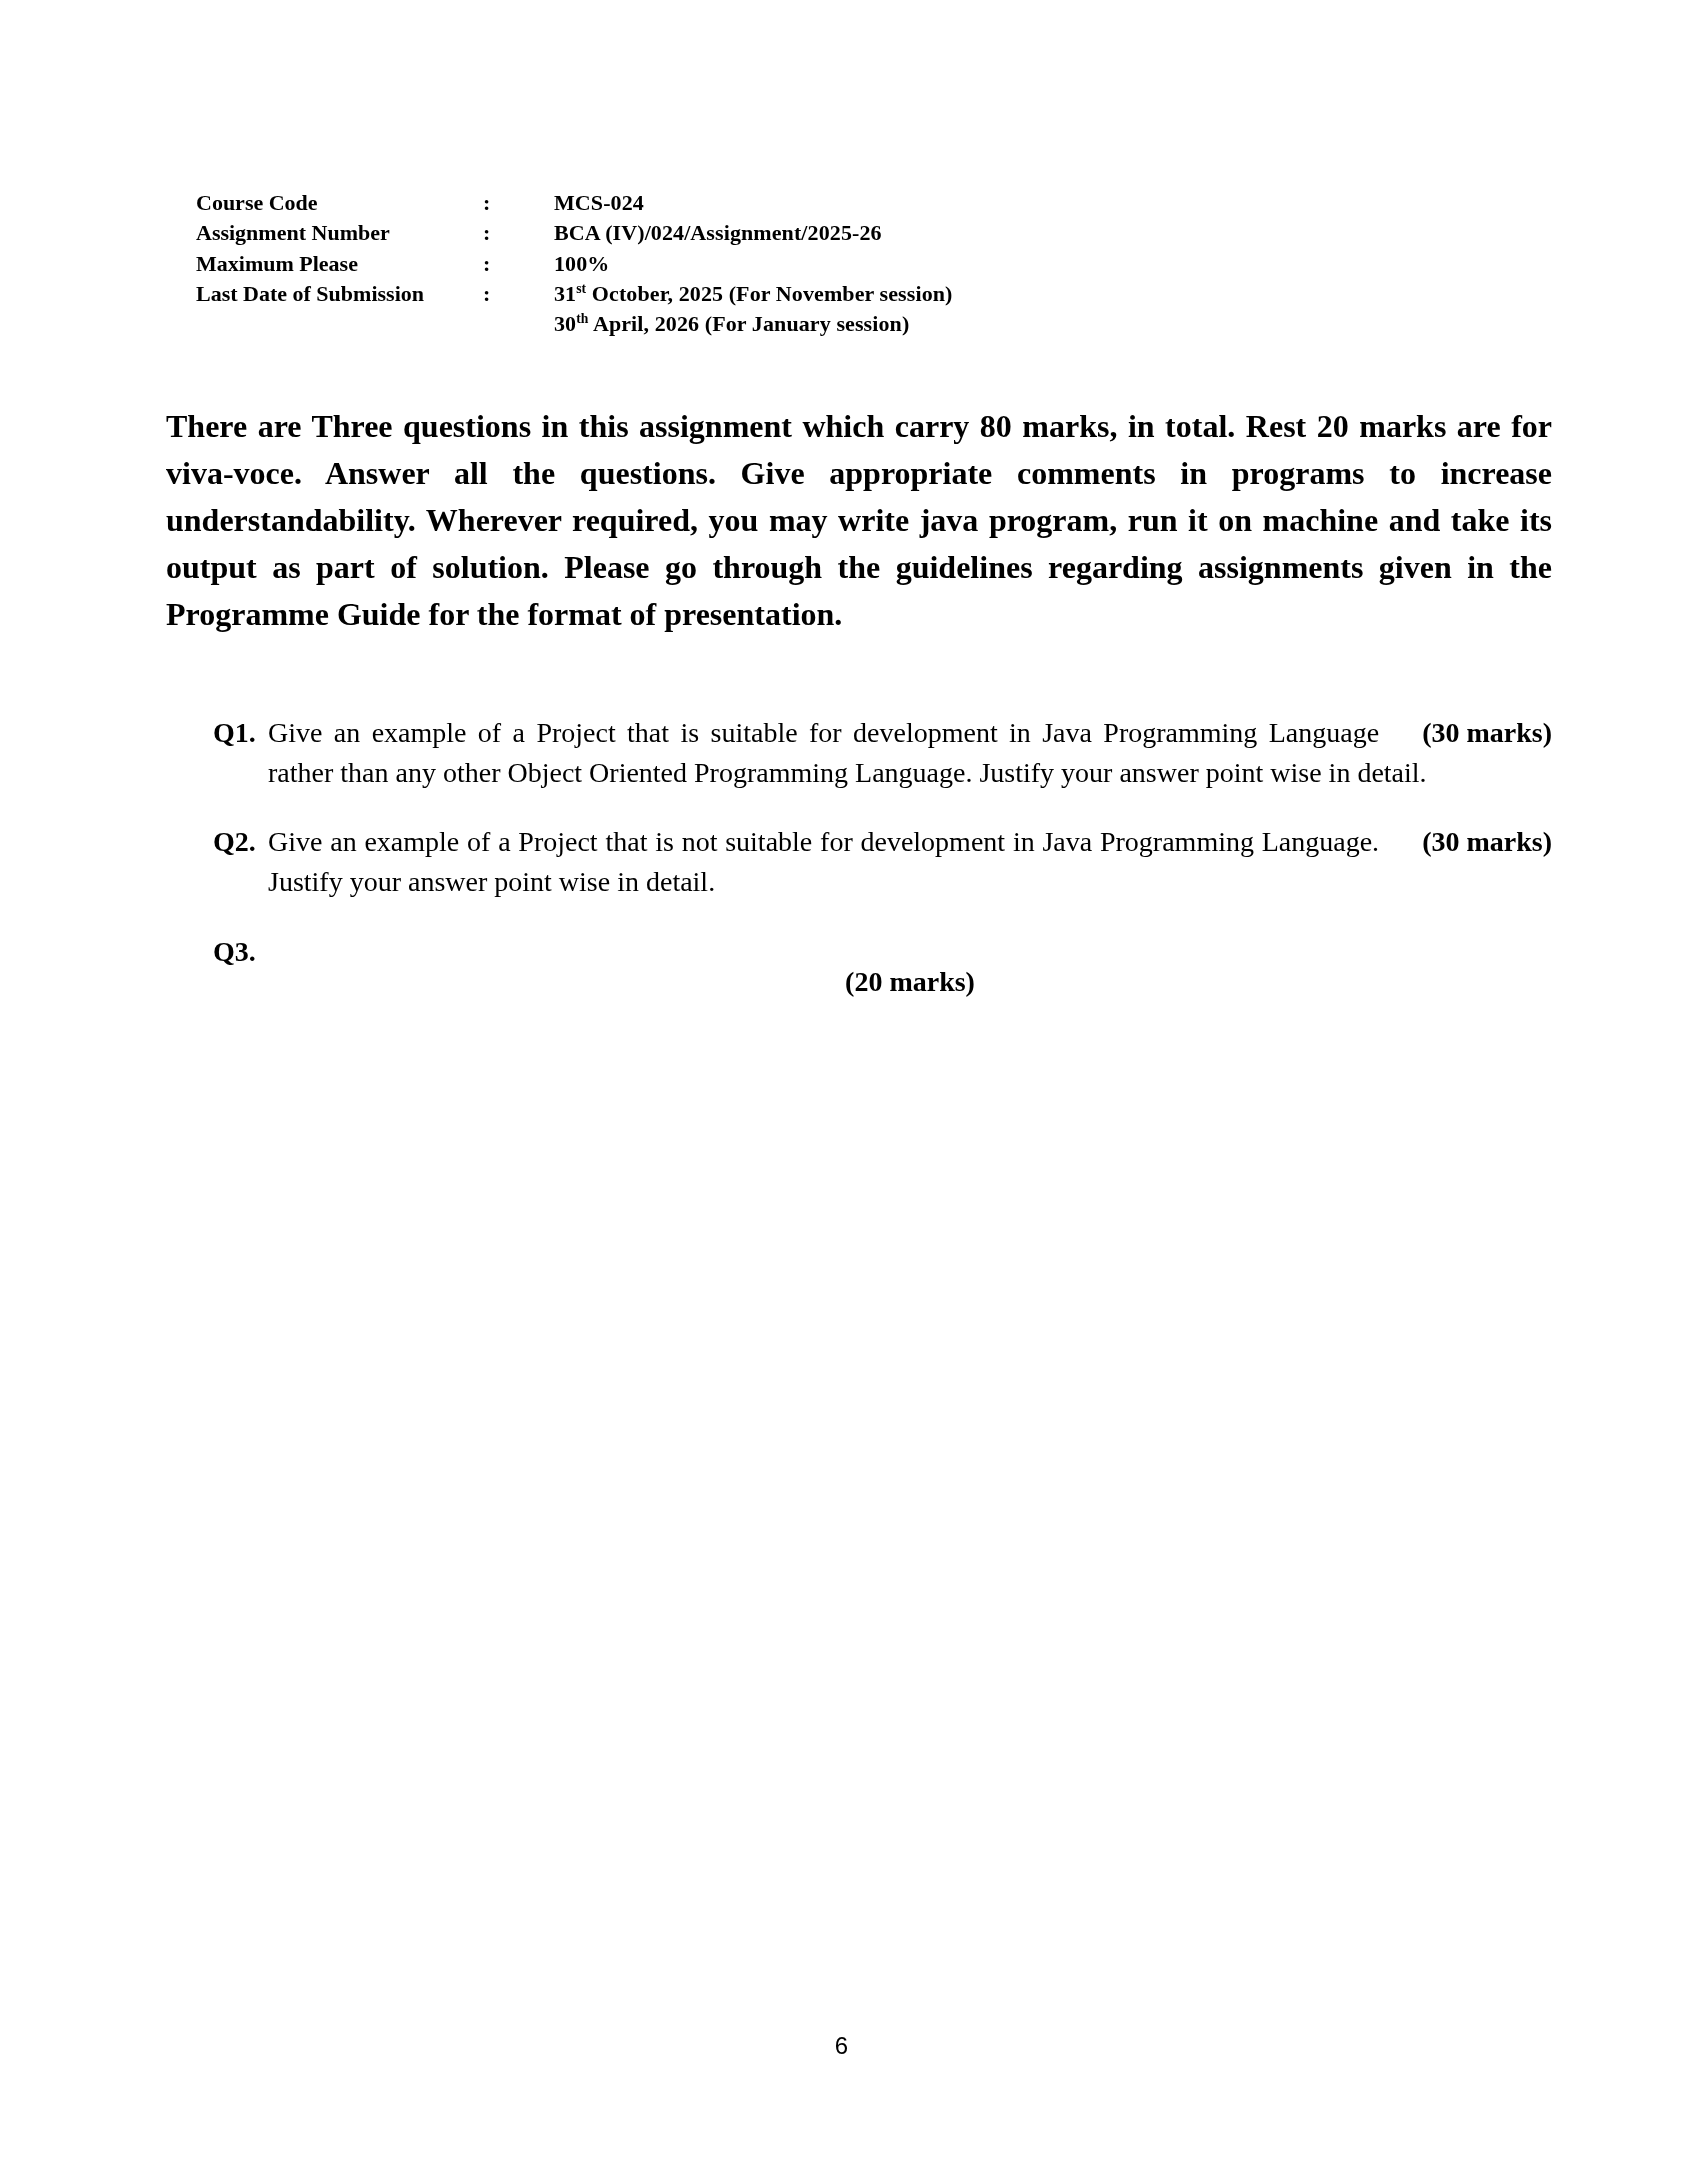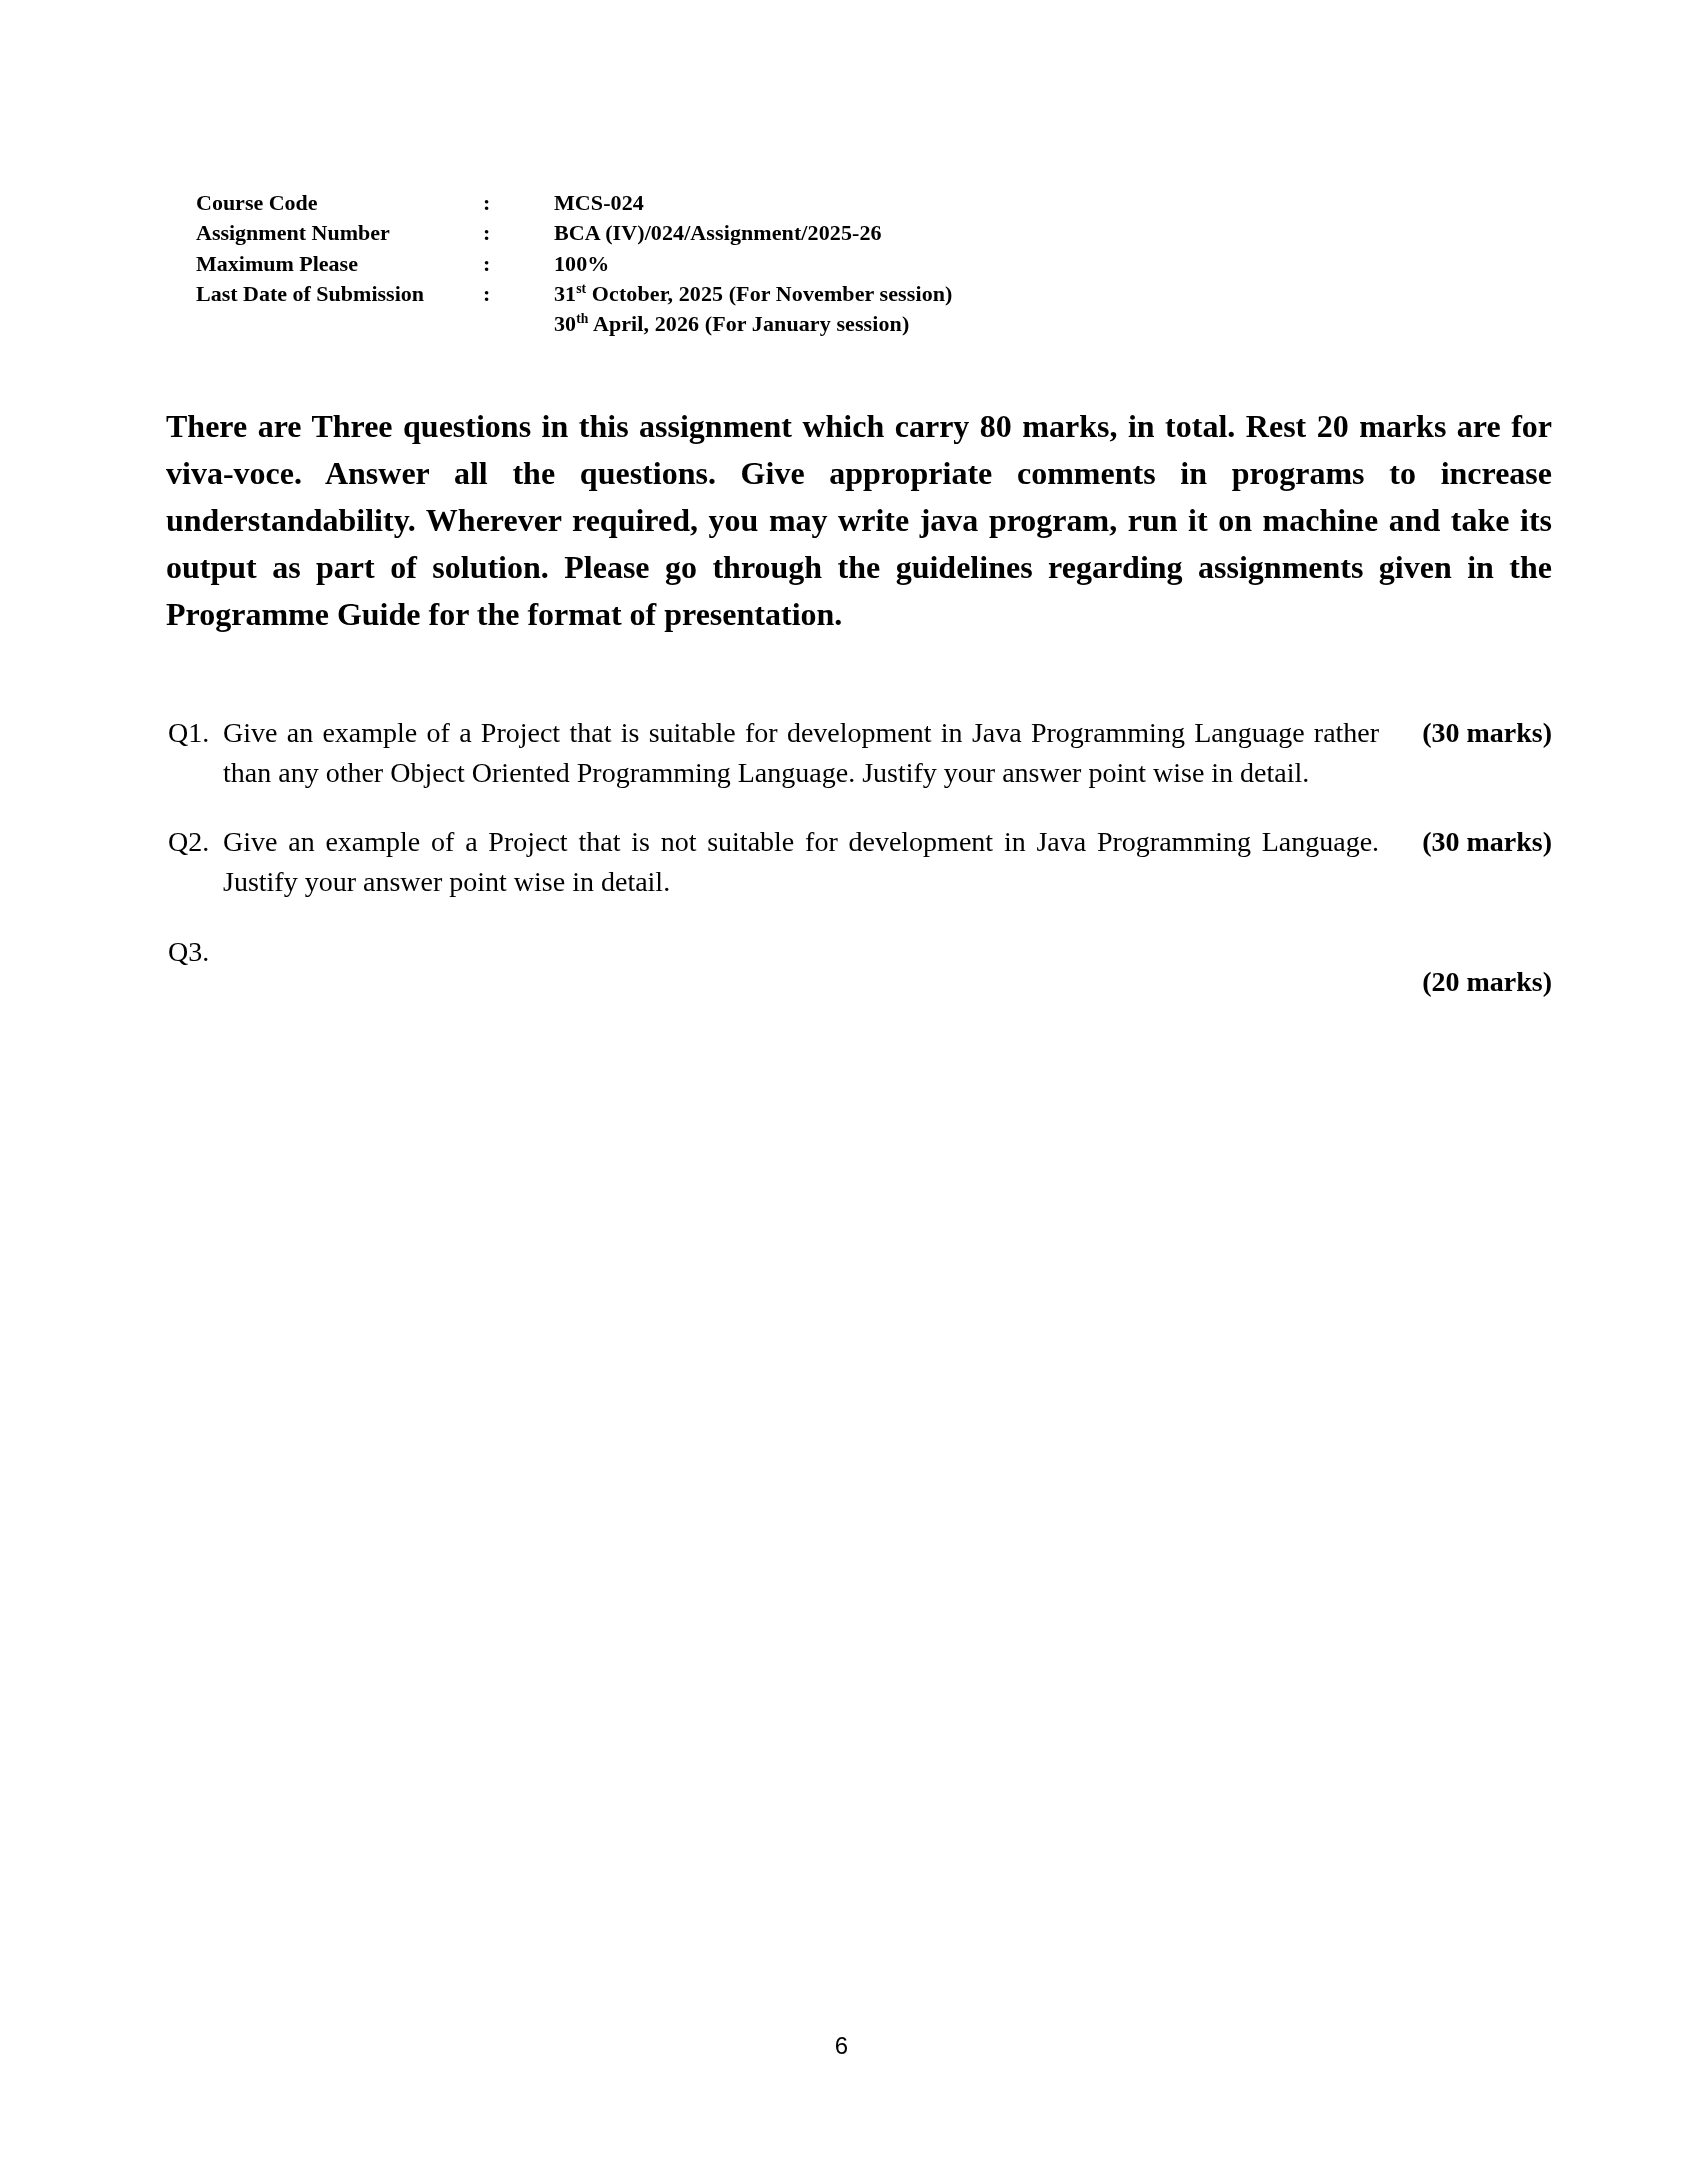--- a/index.html
+++ b/index.html
@@ -71,33 +71,34 @@
     margin-top: 75px;
   }
   .q-row {
     display: flex;
     align-items: flex-start;
     margin-bottom: 30px;
     font-size: 28px;
     line-height: 1.42;
   }
   .q-num {
-    font-weight: normal;
+    font-weight: bold;
     width: 55px;
     flex: 0 0 55px;
     padding-left: 2px;
+    margin-left: 45px;
   }
   .q-text {
     flex: 1 1 auto;
     text-align: justify;
     text-justify: inter-word;
   }
   .marks-right {
     display: block;
-    text-align: right;
+    text-align: center;
     font-weight: bold;
     margin-top: 30px;
     font-size: 28px;
   }
   .inline-marks {
     float: right;
     font-weight: bold;
     margin-left: 43px;
   }
 

